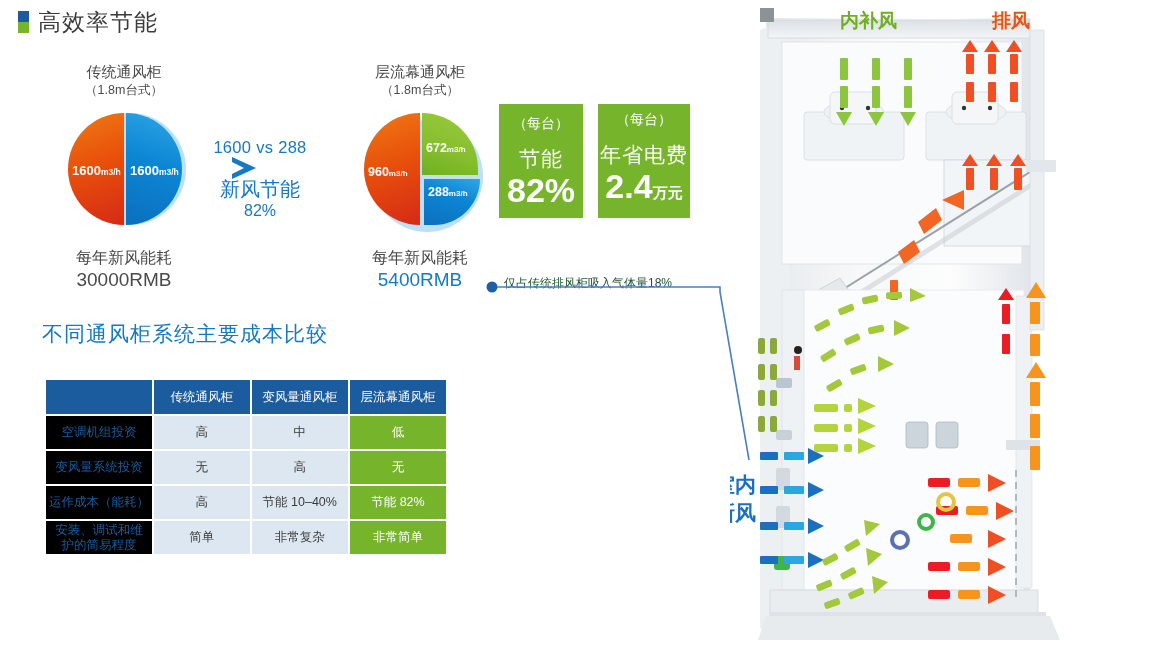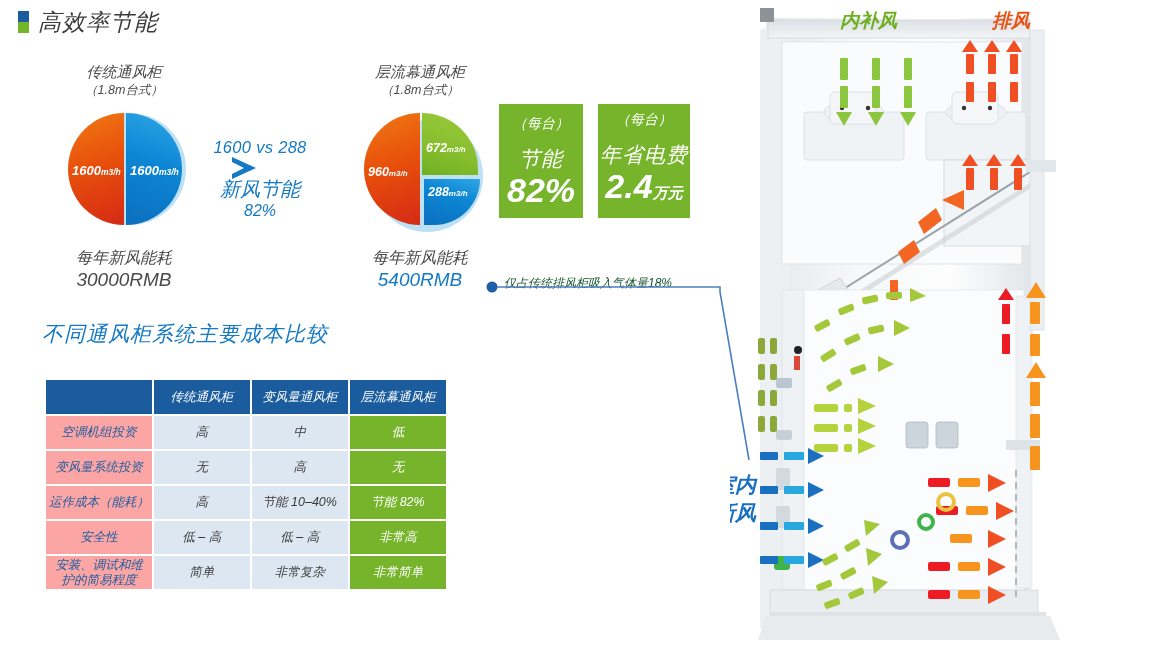--- a/index.html
+++ b/index.html
@@ -6,21 +6,20 @@
   html, body {
     width: 1149px; height: 660px;
     background: #ffffff;
     font-family: "Liberation Sans", "DejaVu Sans", sans-serif;
     overflow: hidden;
   }
   #page {
     position: relative;
     width: 1149px; height: 660px;
     background: #ffffff;
-    font-style: italic;
   }
 
   
   .header { position: absolute; left: 18px; top: 10px; display: flex; align-items: center; }
   .hdr-mark { width: 11px; height: 22px; margin-right: 9px; position: relative; }
   .hdr-mark .b { position:absolute; left:0; top:0; width:11px; height:11px; background:#1B5C9E; }
   .hdr-mark .g { position:absolute; left:0; top:11px; width:11px; height:11px; background:#76B42B; }
   .hdr-title { font-size: 23px; color: #3B3B3B; letter-spacing: 1px; line-height: 24px; }
 
   
@@ -115,21 +114,21 @@
   .callout-svg { position:absolute; left:484px; top:278px; }
 
   
   .tbl-title { position:absolute; left:42px; top:320px; font-size:21px; color:#1579C4; letter-spacing:1px; }
 
   
   .tbl { position:absolute; left:44px; top:378px; width: 404px; border-collapse: separate; border-spacing: 2px; }
   .tbl td, .tbl th { height: 33px; text-align:center; vertical-align: middle; font-weight: normal; }
   .tbl thead th { background:#1B5C9E; color:#fff; font-size:12.5px; height: 34px; }
   .tbl thead th.blank { background:#1B5C9E; }
-  .tbl td.rh { background:#fca5a5; color:#1B5C9E; font-size:12.5px; width:108px; }
+  .tbl td.rh { background:#000000; color:#1B5C9E; font-size:12.5px; width:108px; }
   .tbl td.rh .two { line-height: 15px; display:block; }
   .tbl td.v { background:#DCE7F1; color:#3B3B3B; font-size:12.5px; }
   .tbl td.g { background:#76B42B; color:#fff; font-size:12.5px; }
   .tbl col.c1 { width: 108px; } .tbl col.cx { width: 98px; }
 
   
   #photo { position:absolute; left:730px; top:0; width:419px; height:660px; overflow:hidden; }
   #photo .labels { position:absolute; inset:0; }
   .plabel { position:absolute; font-size:19px; font-weight:bold; white-space:nowrap; }
   .plabel.green { color:#6FAF22; }
@@ -248,26 +247,20 @@
           <td class="v">高</td>
           <td class="g">无</td>
         </tr>
         <tr>
           <td class="rh">运作成本（能耗）</td>
           <td class="v">高</td>
           <td class="v">节能 10–40%</td>
           <td class="g">节能 82%</td>
         </tr>
         <tr>
-          <td class="rh">安全性</td>
-          <td class="v">低 – 高</td>
-          <td class="v">低 – 高</td>
-          <td class="g">非常高</td>
-        </tr>
-        <tr>
           <td class="rh">
             <span class="two">安装、调试和维</span>
             <span class="two">护的简易程度</span>
           </td>
           <td class="v">简单</td>
           <td class="v">非常复杂</td>
           <td class="g">非常简单</td>
         </tr>
       </tbody>
   </table>

